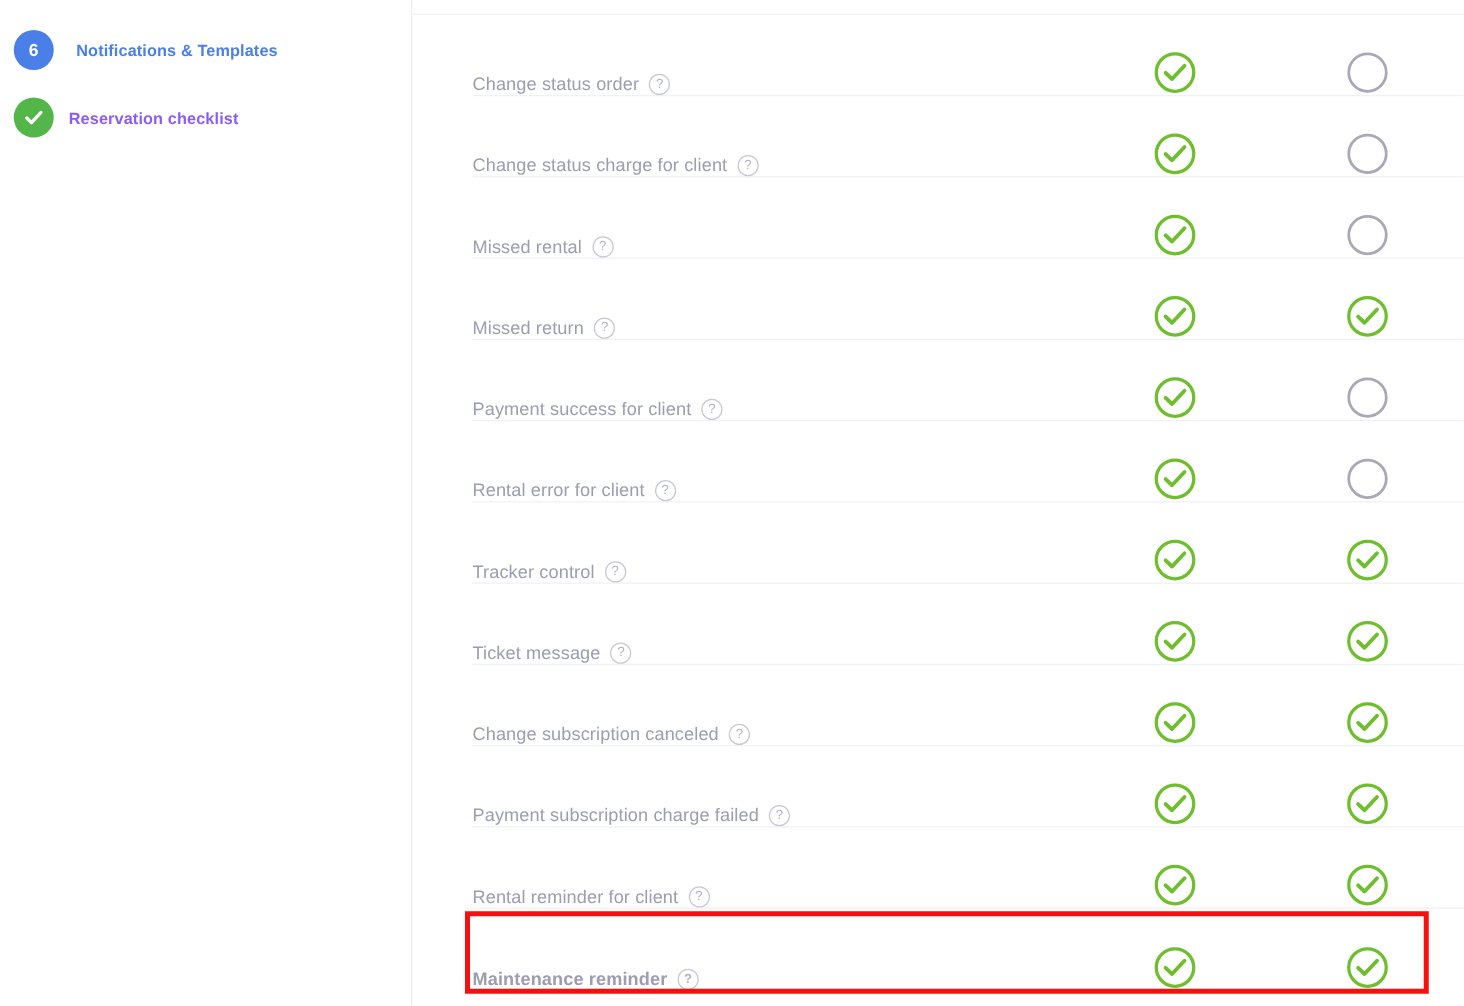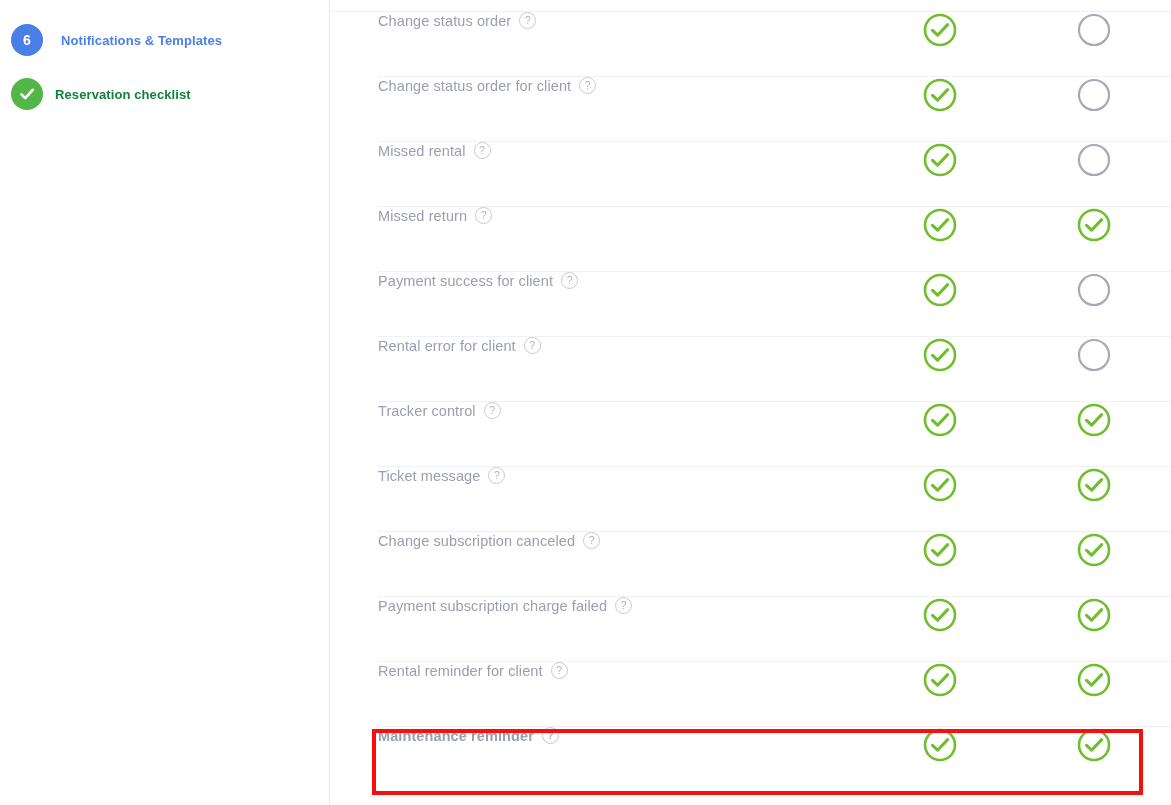--- a/index.html
+++ b/index.html
@@ -63,21 +63,21 @@
   .nav-badge svg { display: block; }
 
   .nav-label {
     margin-left: 18px;
     font-size: 13px;
     font-weight: bold;
     letter-spacing: 0.1px;
     white-space: nowrap;
   }
   .nav-label.blue { color: #4a7fe8; }
-  .nav-label.green { color: #15803d; margin-left: 12px; }
+  .nav-label.green { color: #8b5cf6; margin-left: 12px; }
 
   
   .main {
     position: relative;
     flex: 1 1 auto;
     height: 805px;
     background: #ffffff;
     overflow: hidden;
   }
 
@@ -91,21 +91,21 @@
   .top-rule {
     height: 0;
     border-top: 1px solid #f0f1f4;
     margin-left: 0;
     margin-top: 11px;
   }
 
   .row {
     position: relative;
     display: flex;
-    align-items: flex-start;
+    align-items: flex-end;
     height: 65px;
     border-bottom: 1px solid #f0f1f4;
     box-sizing: border-box;
   }
   .row:last-child { border-bottom: none; font-weight: bold; }
 
   .row-label-cell {
     flex: 1 1 auto;
     display: flex;
     align-items: center;
@@ -199,21 +199,21 @@
             </svg>
           </div>
           <div class="toggle-cell">
             <svg class="check-off" viewBox="0 0 36 36">
               <circle cx="18" cy="18" r="15" fill="none" stroke="#a9a8b8" stroke-width="2.2"></circle>
             </svg>
           </div>
         </div>
         <div class="row">
           <div class="row-label-cell">
-            <span class="row-label">Change status order for client</span>
+            <span class="row-label">Change status charge for client</span>
             <span class="help-icon">?</span>
           </div>
           <div class="toggle-cell">
             <svg class="check-on" viewBox="0 0 36 36">
               <circle cx="18" cy="18" r="15" fill="none" stroke="#6fbe2d" stroke-width="2.6"></circle>
               <path d="M10.5 18.3 L15.6 23.2 L25.6 12.6" fill="none" stroke="#6fbe2d" stroke-width="3.1" stroke-linecap="round" stroke-linejoin="round"></path>
             </svg>
           </div>
           <div class="toggle-cell">
             <svg class="check-off" viewBox="0 0 36 36">

